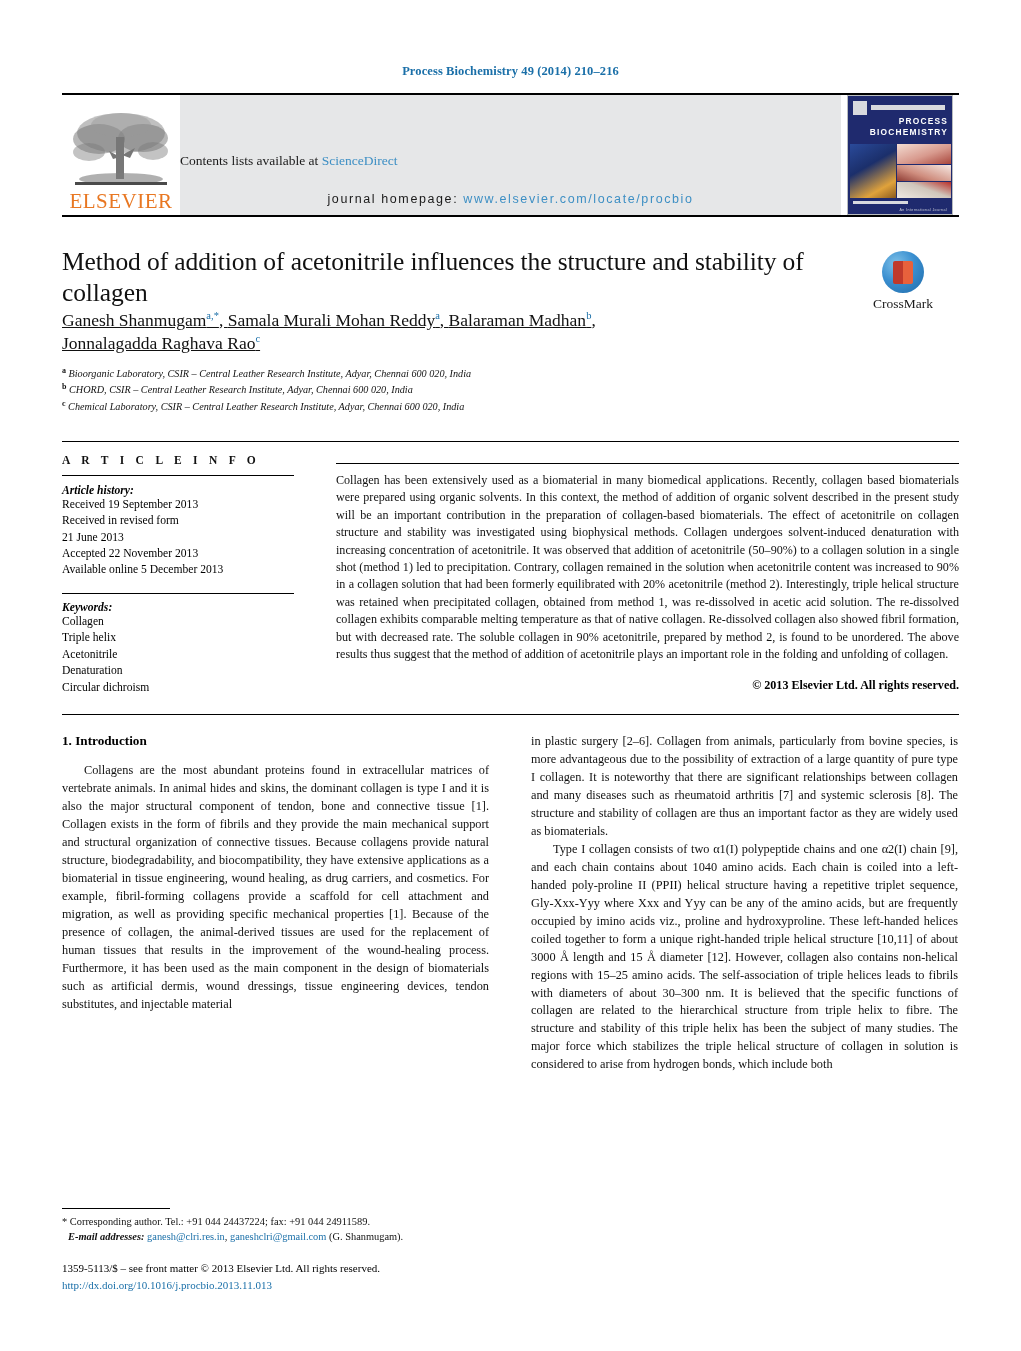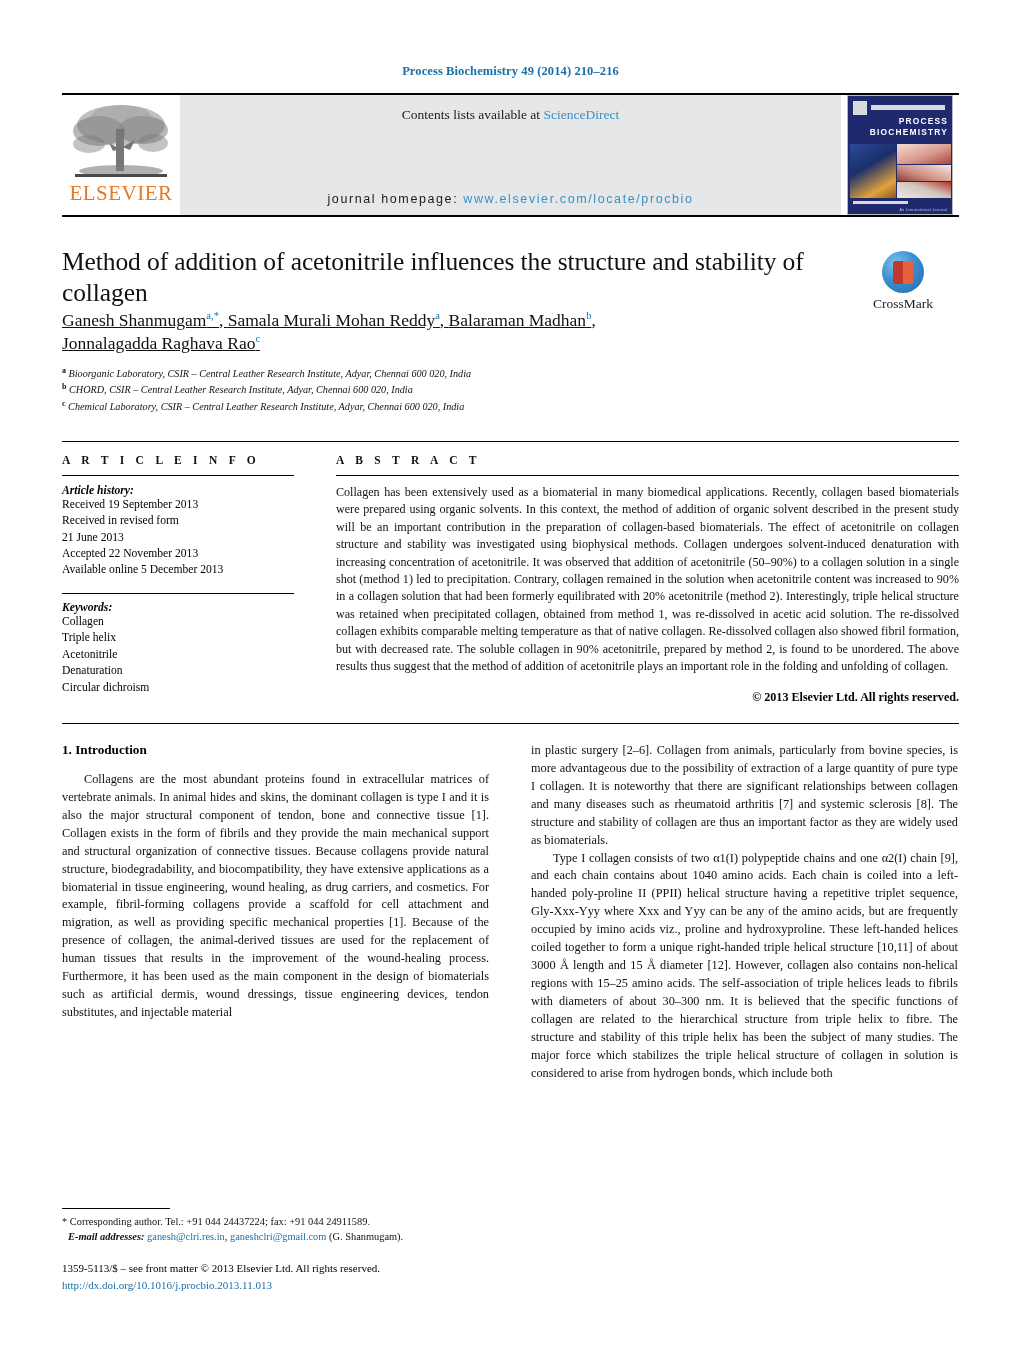--- a/index.html
+++ b/index.html
@@ -42,38 +42,38 @@
     align-items: stretch;
     height: 120px;
   }
   .elsevier-box {
     width: 118px;
     flex: 0 0 118px;
     display: flex;
     flex-direction: column;
     align-items: center;
     justify-content: flex-start;
-    padding-top: 4px;
+    padding-top: 12px;
     box-sizing: border-box;
   }
   .tree-logo { width: 104px; height: 86px; display:block; }
   .elsevier-word {
     color: #e87722;
     font-family: "Liberation Serif", serif;
     font-size: 21px;
     letter-spacing: .5px;
     line-height: 1;
     margin-top: -2px;
     font-weight: 400;
   }
   .journal-band {
     flex: 1 1 auto;
     background: #e6e7e8;
     display: flex;
-    flex-direction: column;
+    flex-direction: row;
     align-items: center;
     justify-content: flex-start;
     padding-top: 12px;
     box-sizing: border-box;
     position: relative;
   }
   .contents-line { font-size: 13.5px; color: #1a1a1a; }
   .contents-line .sd { color: #3d8fc4; }
   .journal-name {
     font-size: 30px;
@@ -425,21 +425,20 @@
       <div class="kw-list">
         <div>Collagen</div>
         <div>Triple helix</div>
         <div>Acetonitrile</div>
         <div>Denaturation</div>
         <div>Circular dichroism</div>
       </div>
     </div>
 
     <div class="col-abs">
-      <div class="sec-head">A B S T R A C T</div>
       <div class="thin-rule"></div>
       <div class="abstract-text">Collagen has been extensively used as a biomaterial in many biomedical applications. Recently, collagen based biomaterials were prepared using organic solvents. In this context, the method of addition of organic solvent described in the present study will be an important contribution in the preparation of collagen-based biomaterials. The effect of acetonitrile on collagen structure and stability was investigated using biophysical methods. Collagen undergoes solvent-induced denaturation with increasing concentration of acetonitrile. It was observed that addition of acetonitrile (50–90%) to a collagen solution in a single shot (method 1) led to precipitation. Contrary, collagen remained in the solution when acetonitrile content was increased to 90% in a collagen solution that had been formerly equilibrated with 20% acetonitrile (method 2). Interestingly, triple helical structure was retained when precipitated collagen, obtained from method 1, was re-dissolved in acetic acid solution. The re-dissolved collagen exhibits comparable melting temperature as that of native collagen. Re-dissolved collagen also showed fibril formation, but with decreased rate. The soluble collagen in 90% acetonitrile, prepared by method 2, is found to be unordered. The above results thus suggest that the method of addition of acetonitrile plays an important role in the folding and unfolding of collagen.</div>
       <div class="copyright">© 2013 Elsevier Ltd. All rights reserved.</div>
     </div>
   </div>
 
   <div class="body-rule"></div>
 
   <div class="body-cols">
     <div class="bcol">

